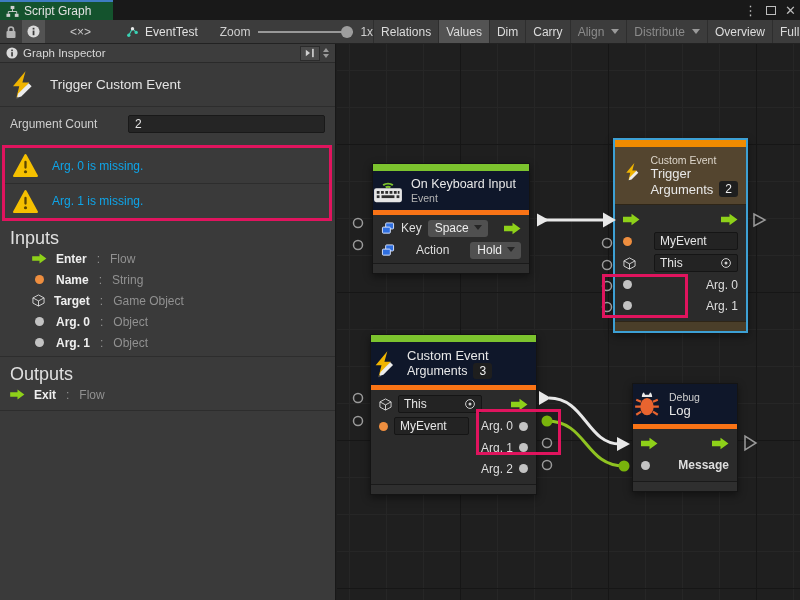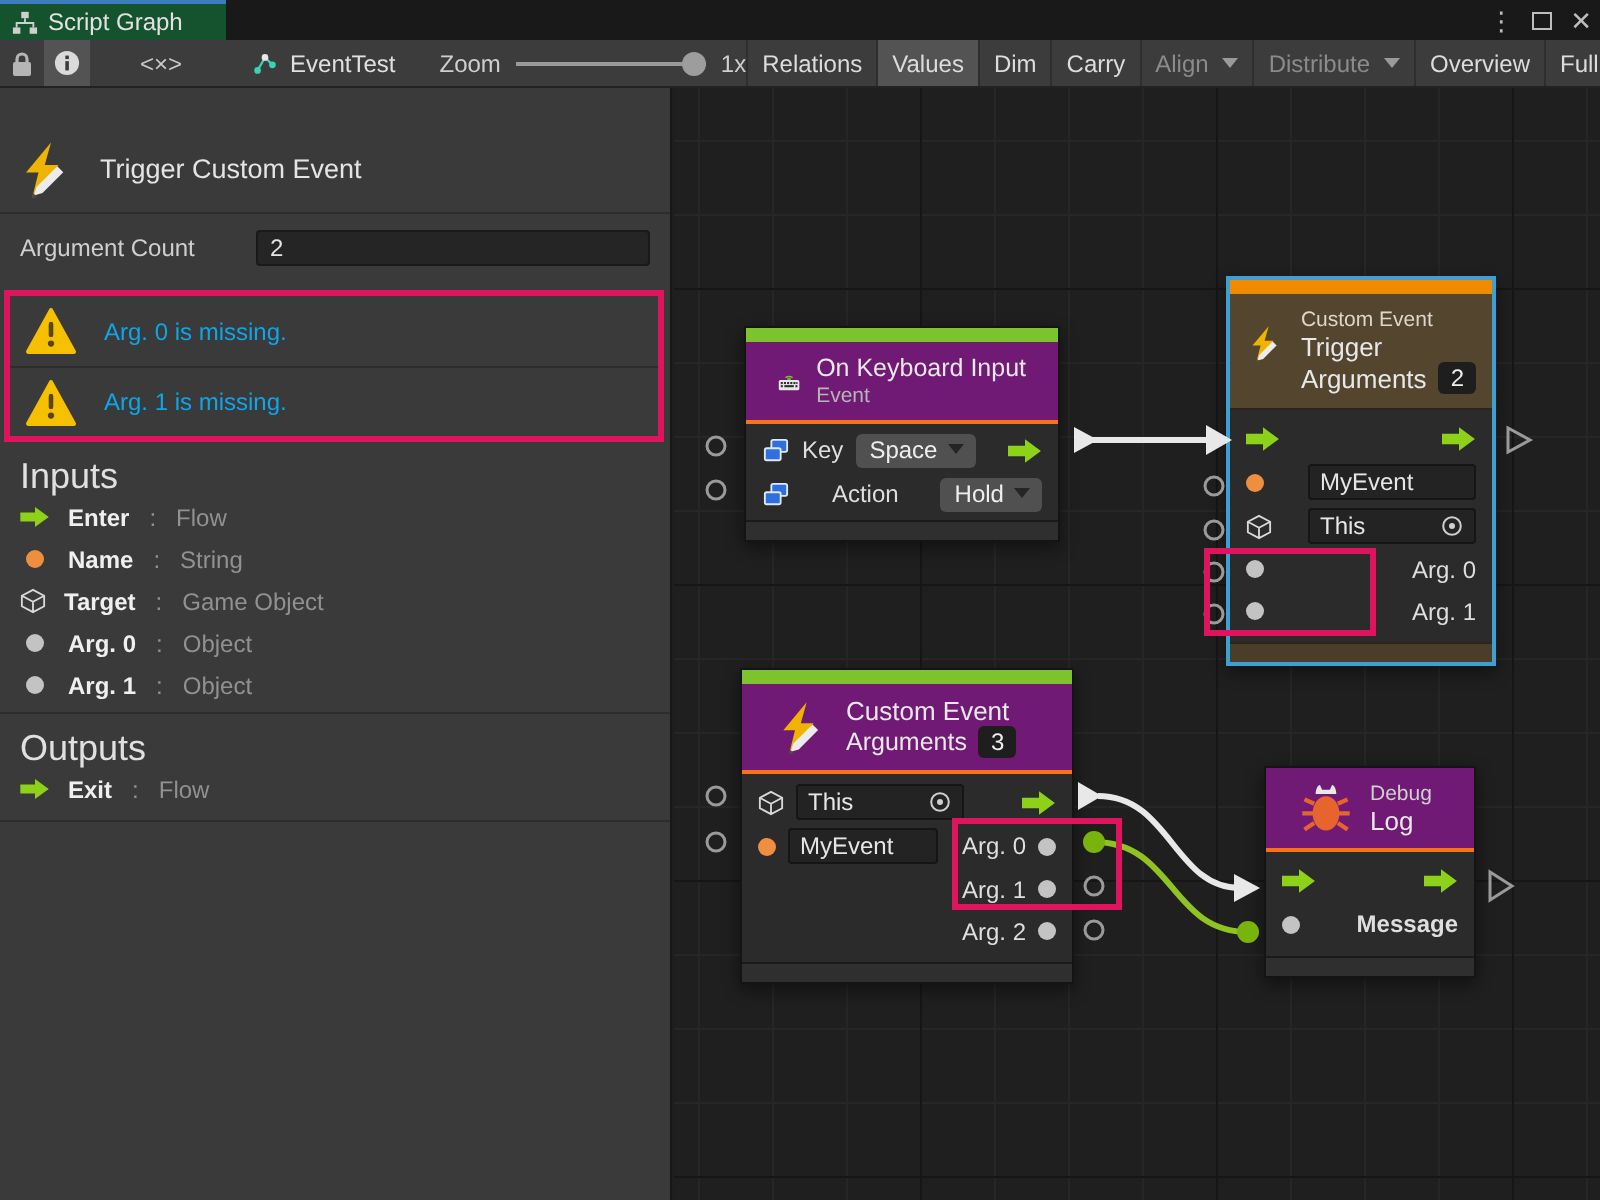--- a/index.html
+++ b/index.html
@@ -72,21 +72,21 @@
       linear-gradient(90deg,#161616 1px, transparent 1px),
       linear-gradient(#262626 1px, transparent 1px),
       linear-gradient(90deg,#262626 1px, transparent 1px);
     background-size:148px 148px, 148px 148px, 37px 37px, 37px 37px;
     background-position:0 100px, 123px 0, 0 26px, 12px 0; }
 
   .node { position:absolute; background:#2b2b2b; border:1px solid #141414; box-shadow:0 3px 8px rgba(0,0,0,.45); }
   .node .strip { height:7px; }
   .strip.green { background:#7cc32e; }
   .strip.orange { background:#f08b00; }
-  .node .head { background:#701a75; border-bottom:2px solid #f97316; display:flex; align-items:center; gap:8px; padding:6px 16px; }
+  .node .head { background:#0f172a; border-bottom:5px solid #f97316; display:flex; align-items:center; gap:8px; padding:6px 0; }
   .node .foot { background:#2f2f2f; border-top:1px solid #1a1a1a; height:10px; }
   .node .t1 { font-size:12.5px; color:#e8e8e8; white-space:nowrap; }
   .node .t2 { font-size:10.5px; color:#b5b5b5; margin-top:1px; }
   .kicker { font-size:10.5px; color:#ddd6cb; }
   .prow { display:flex; align-items:center; gap:6px; padding:2px 8px; min-height:22px;justify-content:space-between; }
   .spacer { flex:1; }
   .plab { color:#dedede; white-space:nowrap; }
   .dropdown { background:#505050; border-radius:3px; padding:1px 6px 2px 7px; color:#eee; display:inline-flex; align-items:center; white-space:nowrap; }
   .dropdown .caret { width:0; height:0; border-left:4px solid transparent; border-right:4px solid transparent; border-top:5px solid #252525; margin-left:5px; }
   .nfield { background:#232323; border:1px solid #151515; border-radius:2px; color:#e6e6e6; padding:1px 5px; height:18px;
@@ -181,20 +181,40 @@
     <div class="tbtn">
         <span>Overview</span>
       </div>
     <div class="tbtn">
         <span>Full Screen</span>
       </div>
   </div>
 </div>
 
 <div class="inspector">
+  <div class="insp-header">
+    <svg width="12" height="12" viewBox="0 0 14 14">
+      <circle cx="7" cy="7" r="6.5" fill="#dadada"></circle>
+      <rect x="6.1" y="6" width="1.9" height="5" fill="#3a3a3a"></rect>
+      <rect x="6.1" y="3" width="1.9" height="1.9" fill="#3a3a3a"></rect>
+    </svg>
+    <span>Graph Inspector</span>
+    <div class="insp-hbtns">
+      <div class="collapse-btn">
+        <svg width="12" height="10" viewBox="0 0 14 12">
+          <path d="M2 2l5 4-5 4z" fill="#cfcfcf"></path>
+            <rect x="9.5" y="1" width="2" height="10" fill="#cfcfcf"></rect>
+        </svg>
+      </div>
+      <div class="updn">
+        <span class="tri-up"></span>
+        <span class="tri-dn"></span>
+      </div>
+    </div>
+  </div>
 
   <div class="insp-title">
     <svg width="30" height="30" viewBox="0 0 24 24">
       <path fill="#f0b400" d="M14 1 4 13h5l-2.5 10L17 10h-5.5z"></path>
       <path fill="#ececec" d="M7.2 22.2l1-3.4 8.3-8.3 2.4 2.4-8.3 8.3z"></path>
       <path fill="#4a4a4a" d="M6.2 23.4l.6-2.2 1.7 1.7z"></path>
     </svg>
     <span class="ttext">Trigger Custom Event</span>
   </div>
 
@@ -216,21 +236,21 @@
       <svg width="25" height="23" viewBox="0 0 24 22">
         <path d="M12 1 23 21H1z" fill="#f5c000" stroke="#f5c000" stroke-width="2" stroke-linejoin="round"></path>
         <rect x="10.9" y="6.5" width="2.2" height="7.5" rx="1.1" fill="#5a4400"></rect>
         <circle cx="12" cy="17" r="1.5" fill="#5a4400"></circle>
       </svg>
       <span>Arg. 1 is missing.</span>
     </div>
   </div>
 
   <div class="section-h" style="top:184px;">Inputs</div>
-  <div class="pitems" style="top:204px;">
+  <div class="pitems" style="top:204px;padding-left:22px;">
     <div class="pitem">
       <svg class="flow-arrow" style="width:15px;height:11px;" viewBox="0 0 16 12">
           <path d="M0 3.5h8V.5L15.5 6 8 11.5V8.5H0z" fill="#8ed119"></path>
         </svg>
       <span class="pname">Enter</span>
         <span class="psep">:</span>
         <span class="ptype">Flow</span>
     </div>
     <div class="pitem">
       <span class="dot orange" style="margin:0 3px;"></span>

